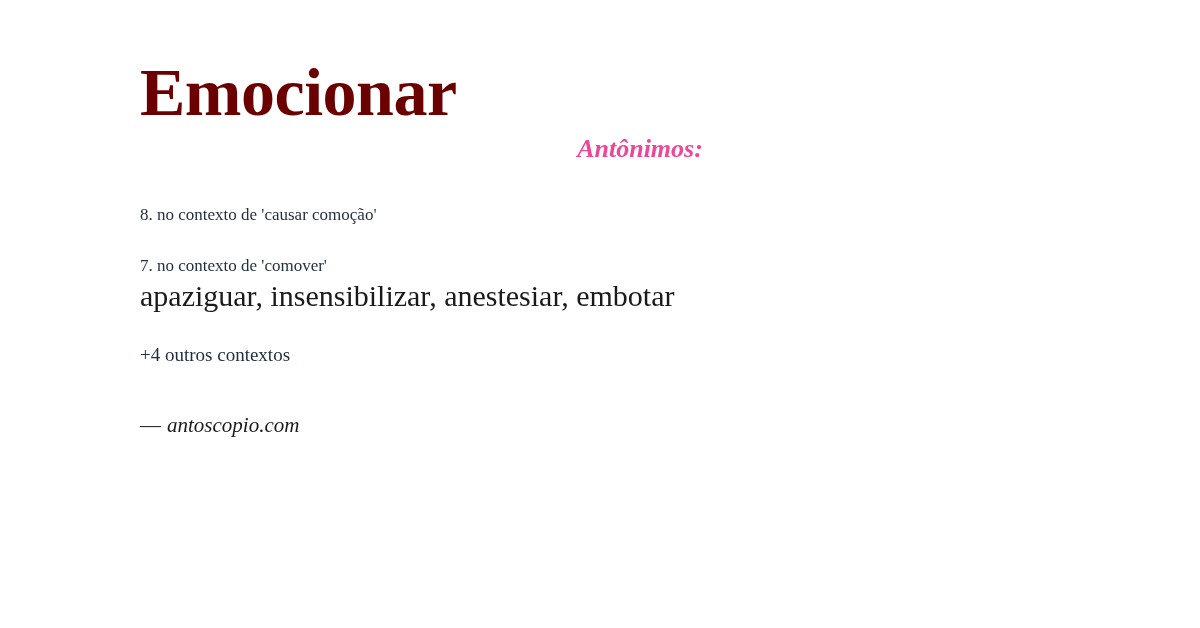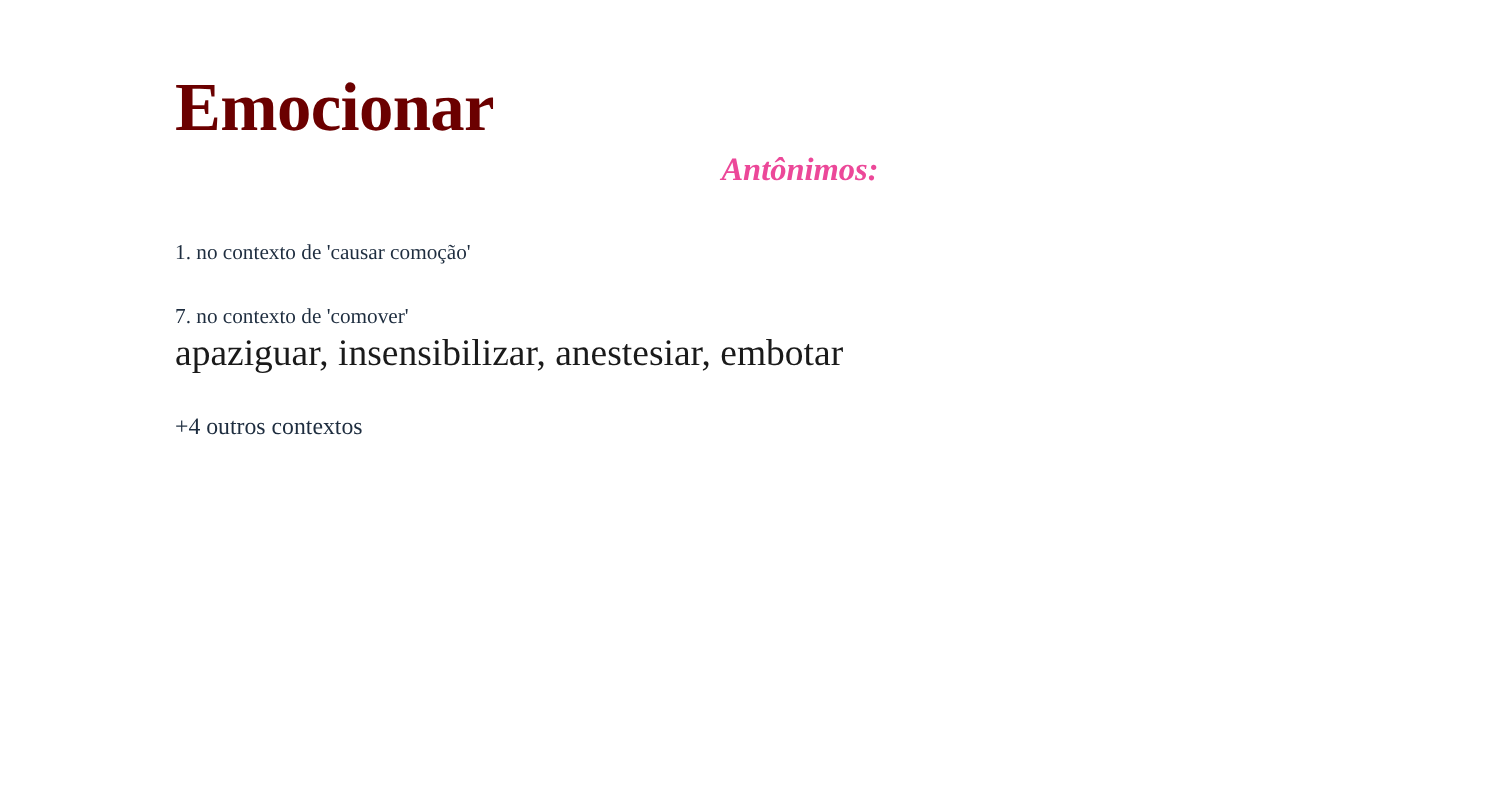--- a/index.html
+++ b/index.html
@@ -16,21 +16,21 @@
   }
   .card {
     position: relative;
     width: 1200px;
     height: 628px;
     box-sizing: border-box;
     padding: 58px 60px 0 140px;
     background: #ffffff;
   }
   .word-title {
-    font-size: 55px;
+    font-size: 68px;
     font-weight: bold;
     line-height: 1.02;
     color: #6b0000;
     letter-spacing: -0.5px;
     margin: 0;
     padding: 0;
   }
   .pos-subtitle {
     font-size: 26px;
     font-weight: bold;
@@ -87,29 +87,32 @@
 
 <div class="card">
 
   <h1 class="word-title">Emocionar</h1>
 
   <h2 class="pos-subtitle">Antônimos:</h2>
 
   <div class="senses">
 
     <div class="sense-block">
-      <p class="sense-context">1. no contexto de 'causar comoção'</p>
+      <p class="sense-context">8. no contexto de 'causar comoção'</p>
     </div>
 
     <div class="sense-block">
     </div>
 
     <div class="sense-block">
       <p class="sense-context">7. no contexto de 'comover'</p>
       <p class="sense-words">apaziguar, insensibilizar, anestesiar, embotar</p>
     </div>
 
   </div>
 
   <div class="more-contexts">+4 outros contextos</div>
 
+  <div class="attribution">
+    <span class="dash">—</span><span>antoscopio.com</span>
+  </div>
 
 </div>
 
 </body></html>

